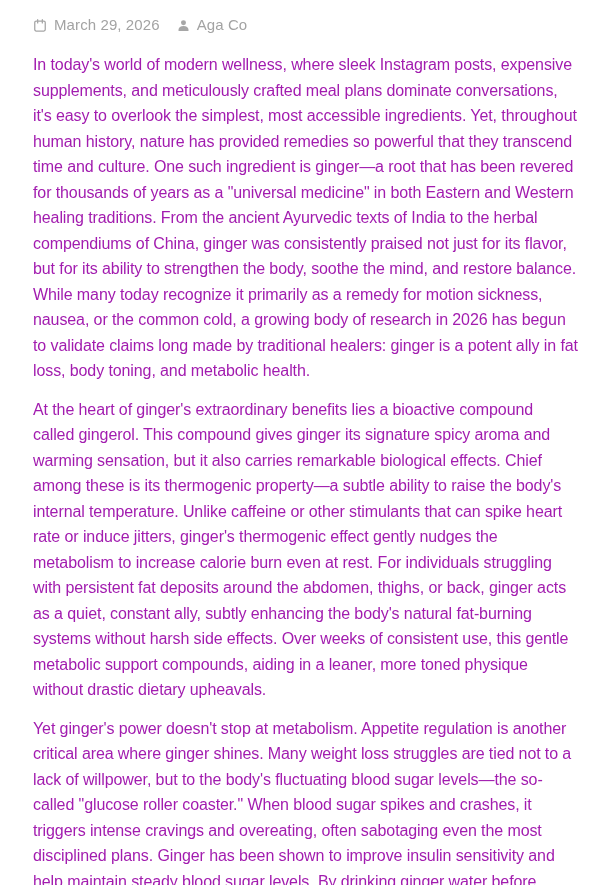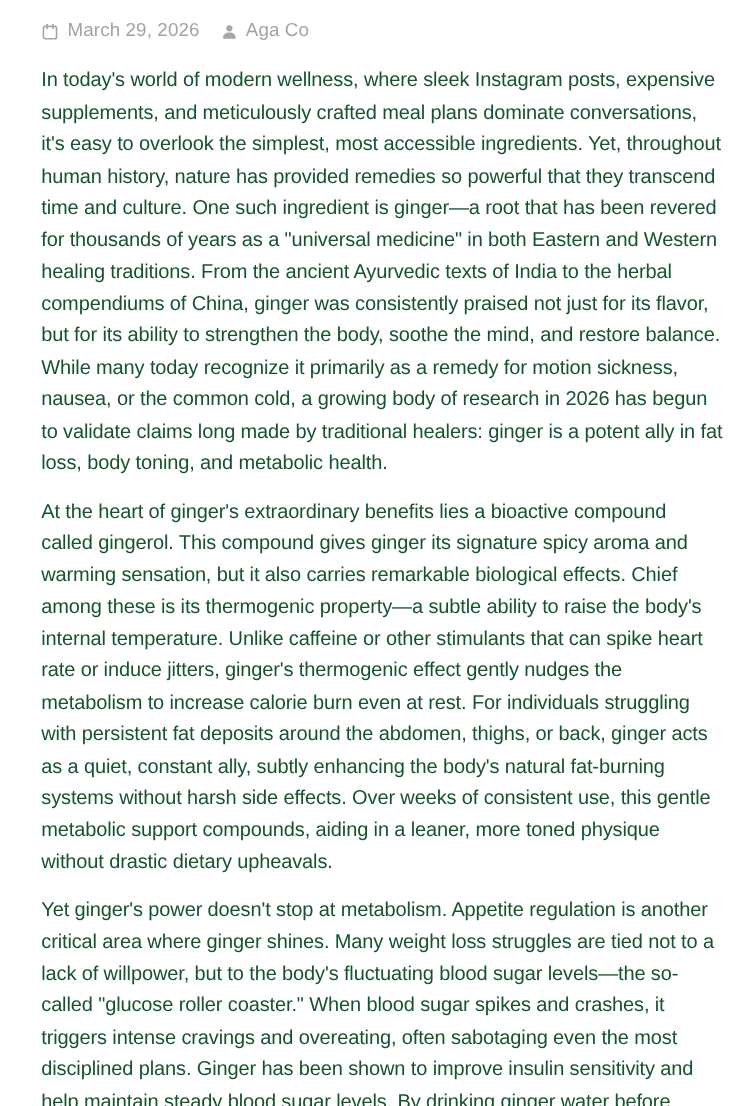--- a/index.html
+++ b/index.html
@@ -30,21 +30,21 @@
     text-decoration: none;
     cursor: pointer;
   }
   .meta-item svg { display: block; flex: none; }
   .article-body { margin-top: 18px; }
   .article-body p {
     max-width: 548px;
     font-size: 16px;
     line-height: 25.5px;
     letter-spacing: -0.1px;
-    color: #14532d;
+    color: #a21caf;
     margin: 0 0 13px 0;
     text-align: left;
   }
 </style>
 </head>
 <body>
 
 <div class="post">
 
   <div class="post-meta">

